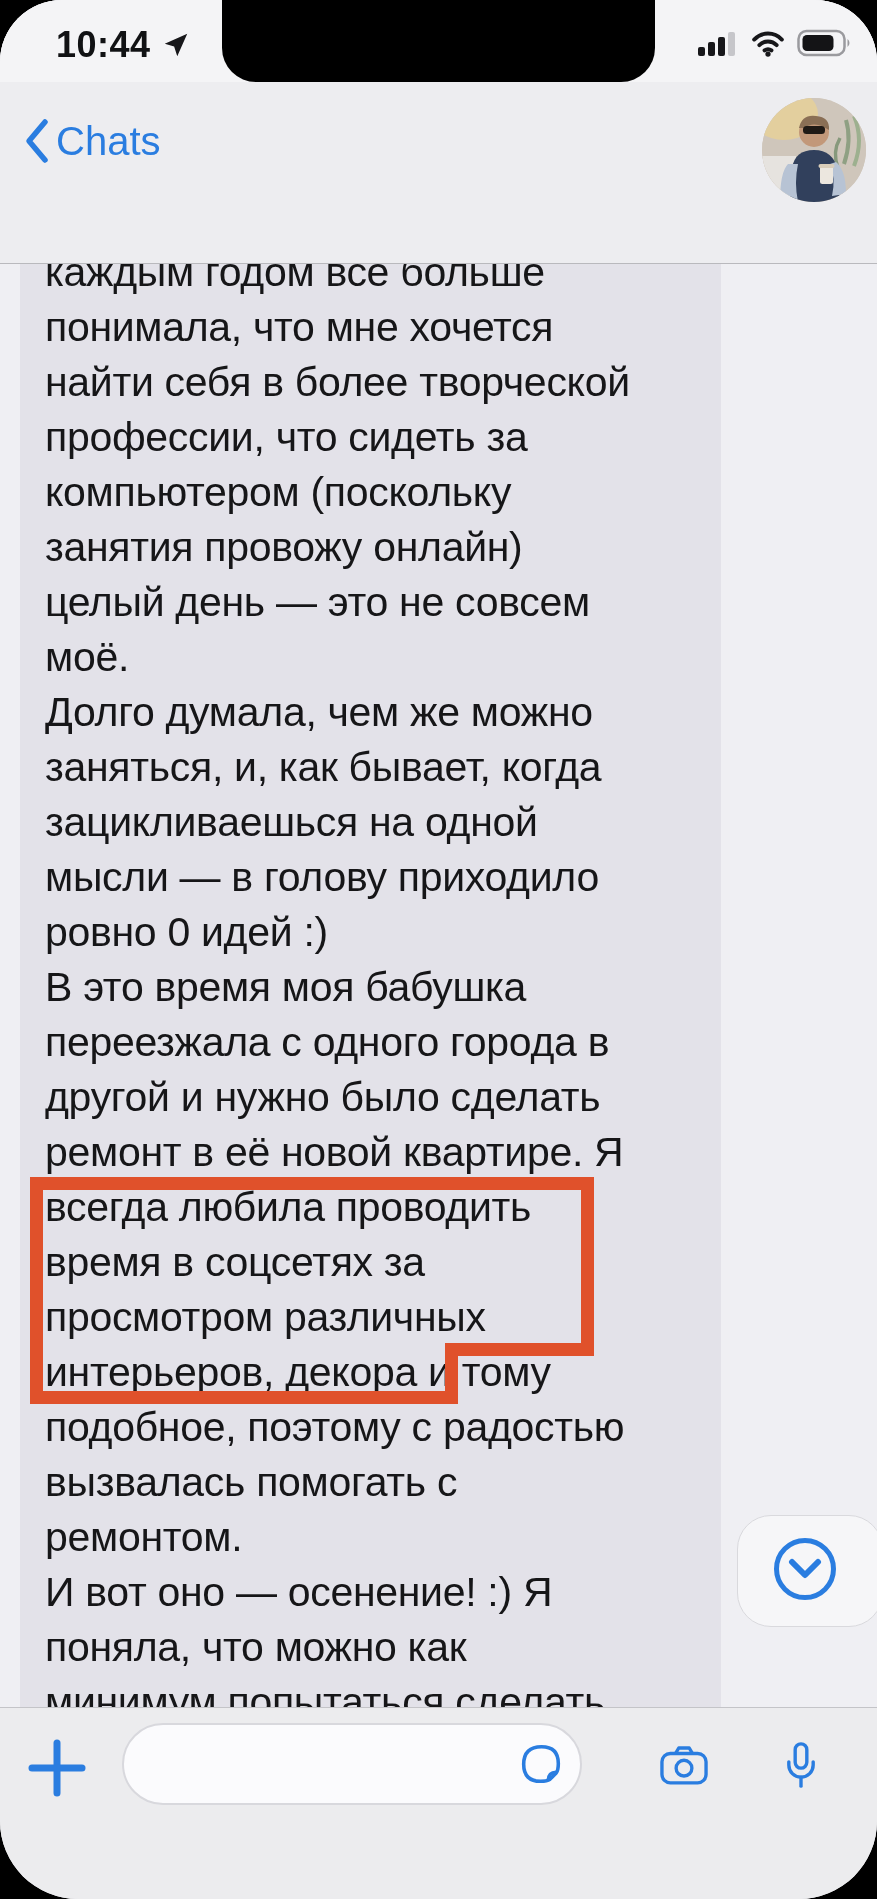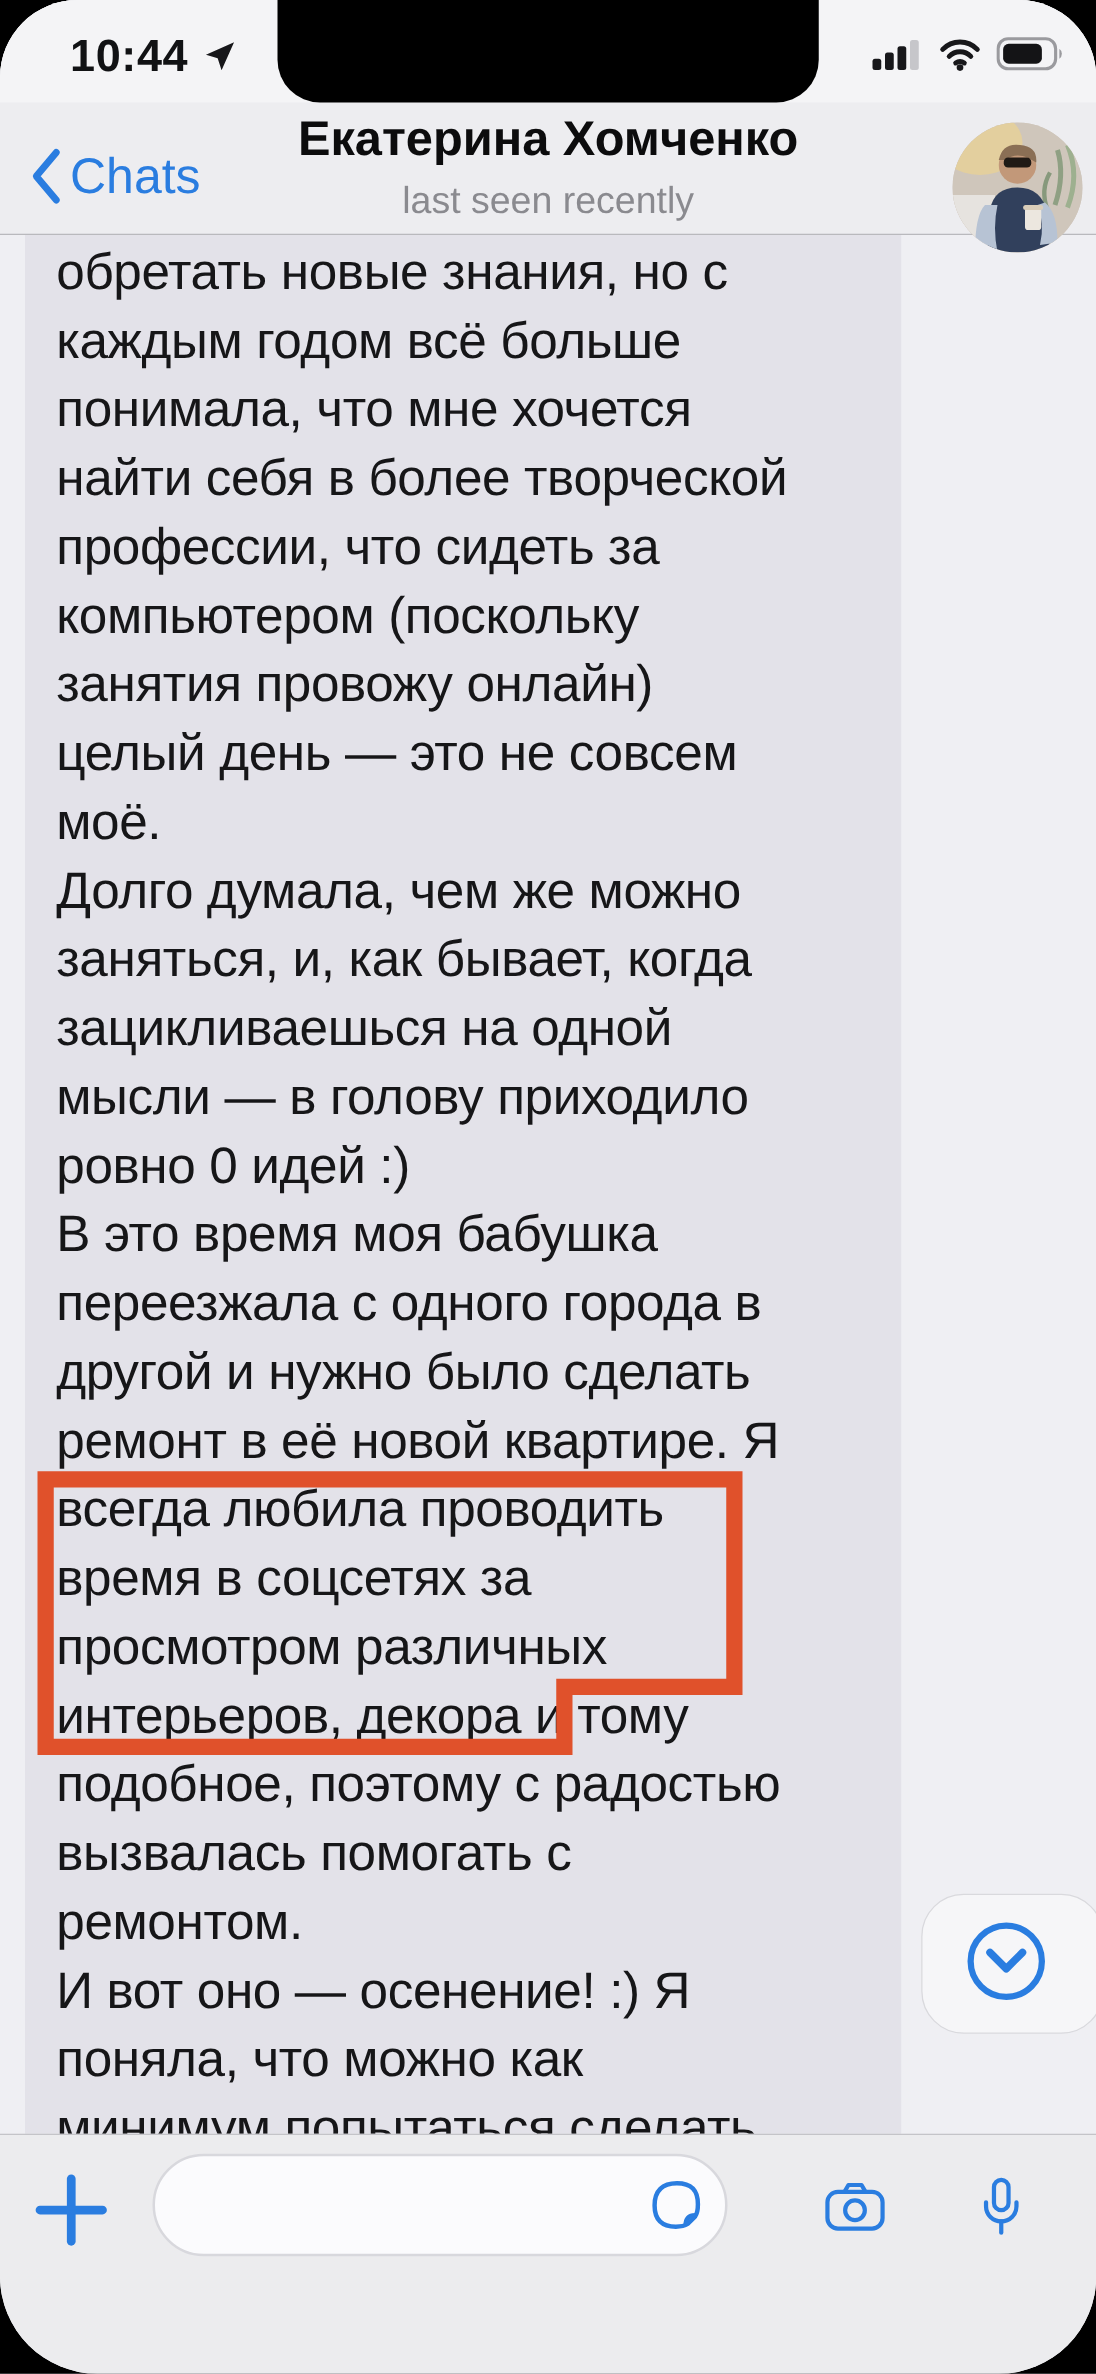--- a/index.html
+++ b/index.html
@@ -21,21 +21,21 @@
   }
   .msg-text{
     position:absolute;left:25px;top:50px;width:660px;
     font-size:41px;line-height:55px;color:#161618;
     white-space:pre-line;letter-spacing:-0.3px;
   }
   
   .annot{position:absolute;left:0;top:0;z-index:3;pointer-events:none;}
   
   .top-chrome{
-    position:absolute;left:0;top:0;width:877px;height:188px;z-index:4;
+    position:absolute;left:0;top:0;width:877px;height:264px;z-index:4;
     background:#ededf0;border-bottom:1.5px solid #b9b9bd;box-sizing:border-box;
   }
   .status-strip{position:absolute;left:0;top:0;width:877px;height:82px;background:#f4f4f6;}
   .notch{
     position:absolute;left:222px;top:0;width:433px;height:82px;z-index:6;
     background:#000;border-radius:0 0 34px 34px;
   }
   .time{
     position:absolute;left:56px;top:24px;font-size:36px;font-weight:700;color:#111214;
     letter-spacing:0.5px;display:flex;align-items:center;gap:10px;
@@ -161,24 +161,20 @@
     </div>
     <div class="notch"></div>
 
     <div class="hdr-back">
       <svg class="ic" width="26" height="46" viewBox="0 0 26 46">
         <polyline points="21,4 5,23 21,42" fill="none" stroke="#2a7de0" stroke-width="5.5" stroke-linecap="round" stroke-linejoin="round"></polyline>
       </svg>
       <span>Chats</span>
     </div>
 
-    <div class="hdr-center">
-      <div class="hdr-title">Екатерина Хомченко</div>
-      <div class="hdr-sub">last seen recently</div>
-    </div>
 
     <div class="avatar">
       <svg class="ic" width="104" height="104" viewBox="0 0 104 104">
         <rect width="104" height="104" fill="#cfc6bb"></rect>
         <ellipse cx="22" cy="16" rx="34" ry="26" fill="#e3cf9e"></ellipse>
         <rect x="0" y="58" width="34" height="46" fill="#e6e3df"></rect>
         <path d="M84 22 q6 20 -2 44" stroke="#8fa083" stroke-width="4" fill="none"></path>
         <path d="M92 18 q10 24 0 50" stroke="#9db08f" stroke-width="4" fill="none"></path>
         <path d="M78 40 q-8 14 -2 30" stroke="#87997c" stroke-width="3.5" fill="none"></path>
         <path d="M30 70 Q33 52 52 52 Q71 52 76 72 L78 104 L28 104 Z" fill="#31405c"></path>

